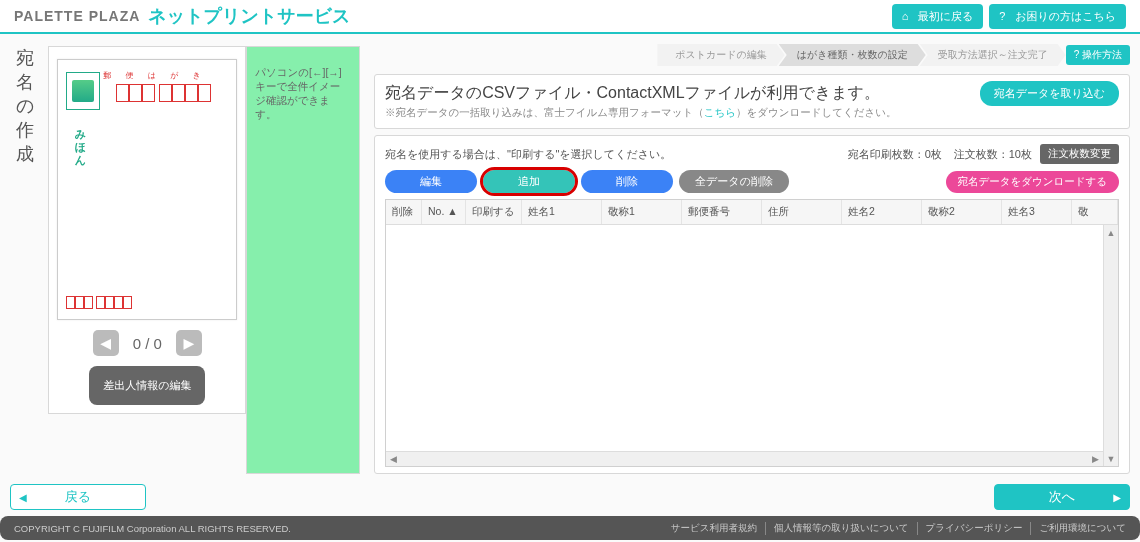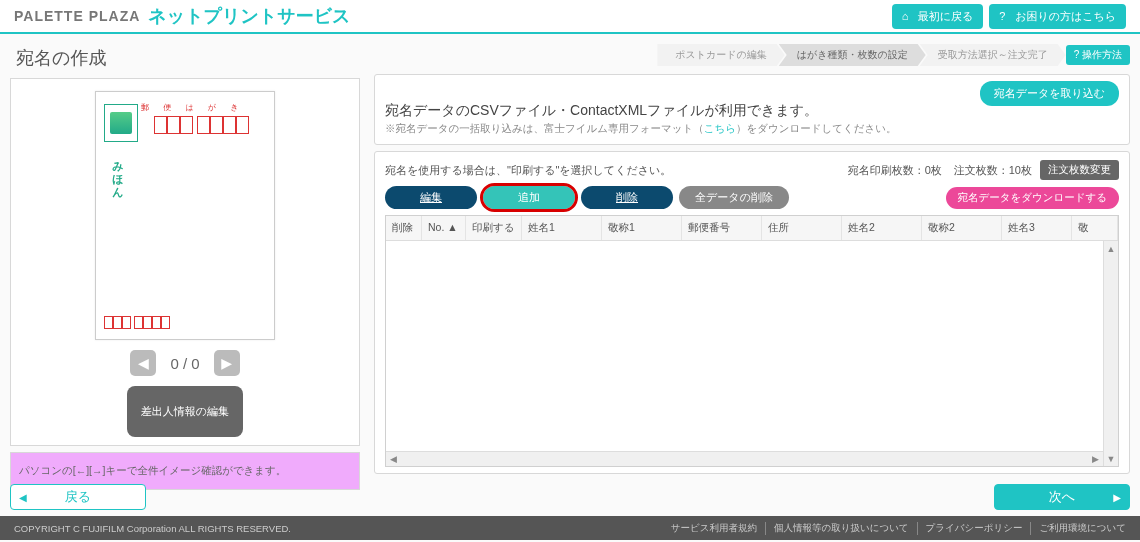--- a/index.html
+++ b/index.html
@@ -4,21 +4,21 @@
 <style>
 * { margin:0; padding:0; box-sizing:border-box; }
 body { font-family:"Hiragino Kaku Gothic Pro","メイリオ",Meiryo,sans-serif; font-size:12px; color:#444; background:#fafafa; width:1140px; height:542px; overflow:hidden; position:relative; }
 .header { height:32px; display:flex; align-items:center; padding:16px 14px; background:#fff; border-bottom:2px solid #1fc4c4; }
 .logo1 { color:#777; font-weight:bold; font-size:14px; letter-spacing:1px; margin-right:8px; }
 .logo2 { color:#1fc4c4; font-weight:bold; font-size:18px; }
 .hdr-spacer { flex:1; }
 .hdr-btn { background:#1fc4c4; color:#fff; border-radius:4px; padding:5px 10px; font-size:11px; margin-left:6px; cursor:pointer; display:flex; align-items:center; gap:4px; }
 .hdr-btn .ico { display:inline-block; width:12px; height:12px; }
 .main { display:flex; height:444px; padding:12px 10px 4px 10px; gap:14px; }
-.left { width:350px; display:flex; flex-direction:column; }
+.left { width:350px; display:flex; flex-direction:row; }
 .page-title { font-size:18px; color:#555; margin-bottom:8px; padding-left:6px; }
 .steps { position:absolute; top:44px; right:10px; display:flex; align-items:center; gap:0; }
 .step { font-size:10px; color:#999; background:#f2f2f2; padding:4px 18px; position:relative; clip-path:polygon(0 0,calc(100% - 8px) 0,100% 50%,calc(100% - 8px) 100%,0 100%,8px 50%); margin-left:-6px; }
 .step.first { clip-path:polygon(0 0,calc(100% - 8px) 0,100% 50%,calc(100% - 8px) 100%,0 100%); margin-left:0; }
 .step.active { background:#ddd; color:#666; }
 .ops-btn { background:#1fc4c4; color:#fff; font-size:10px; padding:3px 8px; border-radius:3px; margin-left:0; cursor:pointer; }
 .preview-box { border:1px solid #d8d8d8; background:#fff; padding:8px; height:368px; display:flex; flex-direction:column; position:relative; }
 .postcard { width:180px; height:270px; margin:4px auto 0 auto; border:1px solid #ccc; background:#fff; position:relative; box-shadow:0 0 2px rgba(0,0,0,0.08); }
 .pc-top { position:absolute; top:12px; left:0; right:8px; display:flex; align-items:flex-start; }
 .stamp { width:34px; height:38px; border:1px solid #2a8; margin-left:8px; display:flex; flex-direction:column; align-items:center; justify-content:center; font-size:7px; color:#2a8; }
@@ -27,55 +27,55 @@
 .zipboxes { position:absolute; top:24px; left:58px; display:flex; gap:0; }
 .zb { width:13px; height:18px; border:1.4px solid #d33; }
 .zb.gap { margin-left:4px; }
 .pc-bottom { position:absolute; bottom:10px; left:8px; display:flex; gap:0; }
 .zb2 { width:9px; height:13px; border:1px solid #d33; }
 .mihon-vert { position:absolute; left:14px; top:62px; font-size:11px; color:#2a8; font-weight:bold; writing-mode:vertical-rl; }
 .pager { display:flex; align-items:center; justify-content:center; gap:14px; margin:10px 0 8px 0; }
 .pg-btn { width:26px; height:26px; background:#bbb; border-radius:5px; display:flex; align-items:center; justify-content:center; cursor:pointer; color:#fff; font-size:14px; }
 .pg-txt { font-size:15px; color:#666; }
 .edit-btns { display:flex; gap:18px; justify-content:center; margin-top:2px; }
-.dark-btn { background:#666; color:#fff; font-size:11px; padding:18px 14px; border-radius:8px; cursor:pointer; }
-.hint-box { border:1px solid #d8d8d8; background:#f0abfc; font-size:10.5px; color:#666; padding:11px 8px; margin-top:6px; }
+.dark-btn { background:#666; color:#fff; font-size:11px; padding:12px 14px; border-radius:8px; cursor:pointer; }
+.hint-box { border:1px solid #d8d8d8; background:#86efac; font-size:10.5px; color:#666; padding:19px 8px; }
 .right { flex:1; display:flex; flex-direction:column; margin-top:28px; }
 .panel { border:1px solid #d8d8d8; background:#fff; border-radius:3px; padding:8px 10px; }
 .panel.top { margin-bottom:6px; }
-.csv-line { font-size:14px; color:#444;margin-top:19px; }
+.csv-line { font-size:16px; color:#444; }
 .csv-sub { font-size:10.5px; color:#888; margin-top:2px; }
 .csv-sub a { color:#1fc4c4; text-decoration:none; }
 .import-btn { float:right; background:#1fc4c4; color:#fff; border-radius:12px; padding:5px 14px; font-size:11px; cursor:pointer; margin-top:-2px; }
 .panel.mid { flex:1; display:flex; flex-direction:column; padding:8px 10px 6px 10px; }
 .mid-top { display:flex; align-items:center; font-size:11px; color:#555; margin-bottom:6px; }
 .mid-top .sp { flex:1; }
 .cnt { margin-left:12px; color:#555; }
 .chg-btn { background:#666; color:#fff; font-size:10.5px; padding:3px 8px; border-radius:3px; margin-left:8px; cursor:pointer; }
 .action-row { display:flex; align-items:center; gap:6px; margin-bottom:4px; }
 .pill { border-radius:13px; padding:4px 0; width:92px; text-align:center; font-size:11px; cursor:pointer; }
 .pill.gray { background:#888; color:#fff; }
-.pill.teal-l { background:#0c4a6e; color:#fff;text-decoration:underline; }
+.pill.teal-l { background:#3b82f6; color:#fff; }
 .pill.teal { background:#34c4b8; color:#fff; }
 .pill.hl { outline:3px solid #d80000; outline-offset:0; }
 .dl-btn { margin-left:auto; background:#ec4899; color:#fff; border-radius:13px; padding:4px 12px; font-size:10.5px; cursor:pointer; }
 .grid-wrap { flex:1; border:1px solid #d0d0d0; margin-top:2px; overflow:hidden; display:flex; flex-direction:column; }
 .grid-head { display:flex; background:#f6f6f6; border-bottom:1px solid #ddd; font-size:10.5px; color:#555; }
 .gh { padding:5px 6px; border-right:1px solid #e4e4e4; white-space:nowrap; overflow:hidden; }
 .grid-body { flex:1; background:#fff; position:relative; }
 .vscroll { position:absolute; right:0; top:0; bottom:0; width:15px; background:#f0f0f0; border-left:1px solid #ddd; }
 .vscroll .arrow { height:15px; display:flex; align-items:center; justify-content:center; color:#888; font-size:9px; cursor:pointer; }
 .hscroll { position:absolute; left:0; right:15px; bottom:0; height:15px; background:#f0f0f0; border-top:1px solid #ddd; display:flex; }
 .hscroll .arrow { width:15px; display:flex; align-items:center; justify-content:center; color:#888; font-size:9px; cursor:pointer; }
 .footer-nav { height:38px; display:flex; align-items:center; padding:0 10px; gap:16px; }
 .nav-btn { flex:0 0 136px; height:26px; border:1.5px solid #1fc4c4; color:#1fc4c4; background:#fff; border-radius:4px; display:flex; align-items:center; justify-content:center; font-size:13px; cursor:pointer; position:relative; }
 .nav-btn.back::before { content:"◀"; position:absolute; left:8px; font-size:10px; }
 .nav-btn.next { margin-left:auto; background:#1fc4c4; color:#fff; }
 .nav-btn.next::after { content:"▶"; position:absolute; right:8px; font-size:10px; }
-.footer { background:#555; color:#ccc; font-size:9.5px; height:24px; display:flex; align-items:center; padding:0 14px; }
+.footer { background:#555; color:#ccc; font-size:9.5px; height:24px; display:flex; align-items:center; padding:0 14px;border-radius:8px; }
 .footer .sp { flex:1; }
 .footer a { color:#ccc; text-decoration:none; margin-left:8px; padding-left:8px; border-left:1px solid #888; }
 .footer a:first-of-type { border-left:none; }
 </style>
 </head>
 <body>
 
 <div class="header">
   <span class="logo1">PALETTE PLAZA</span>
   <span class="logo2">ネットプリントサービス</span>

